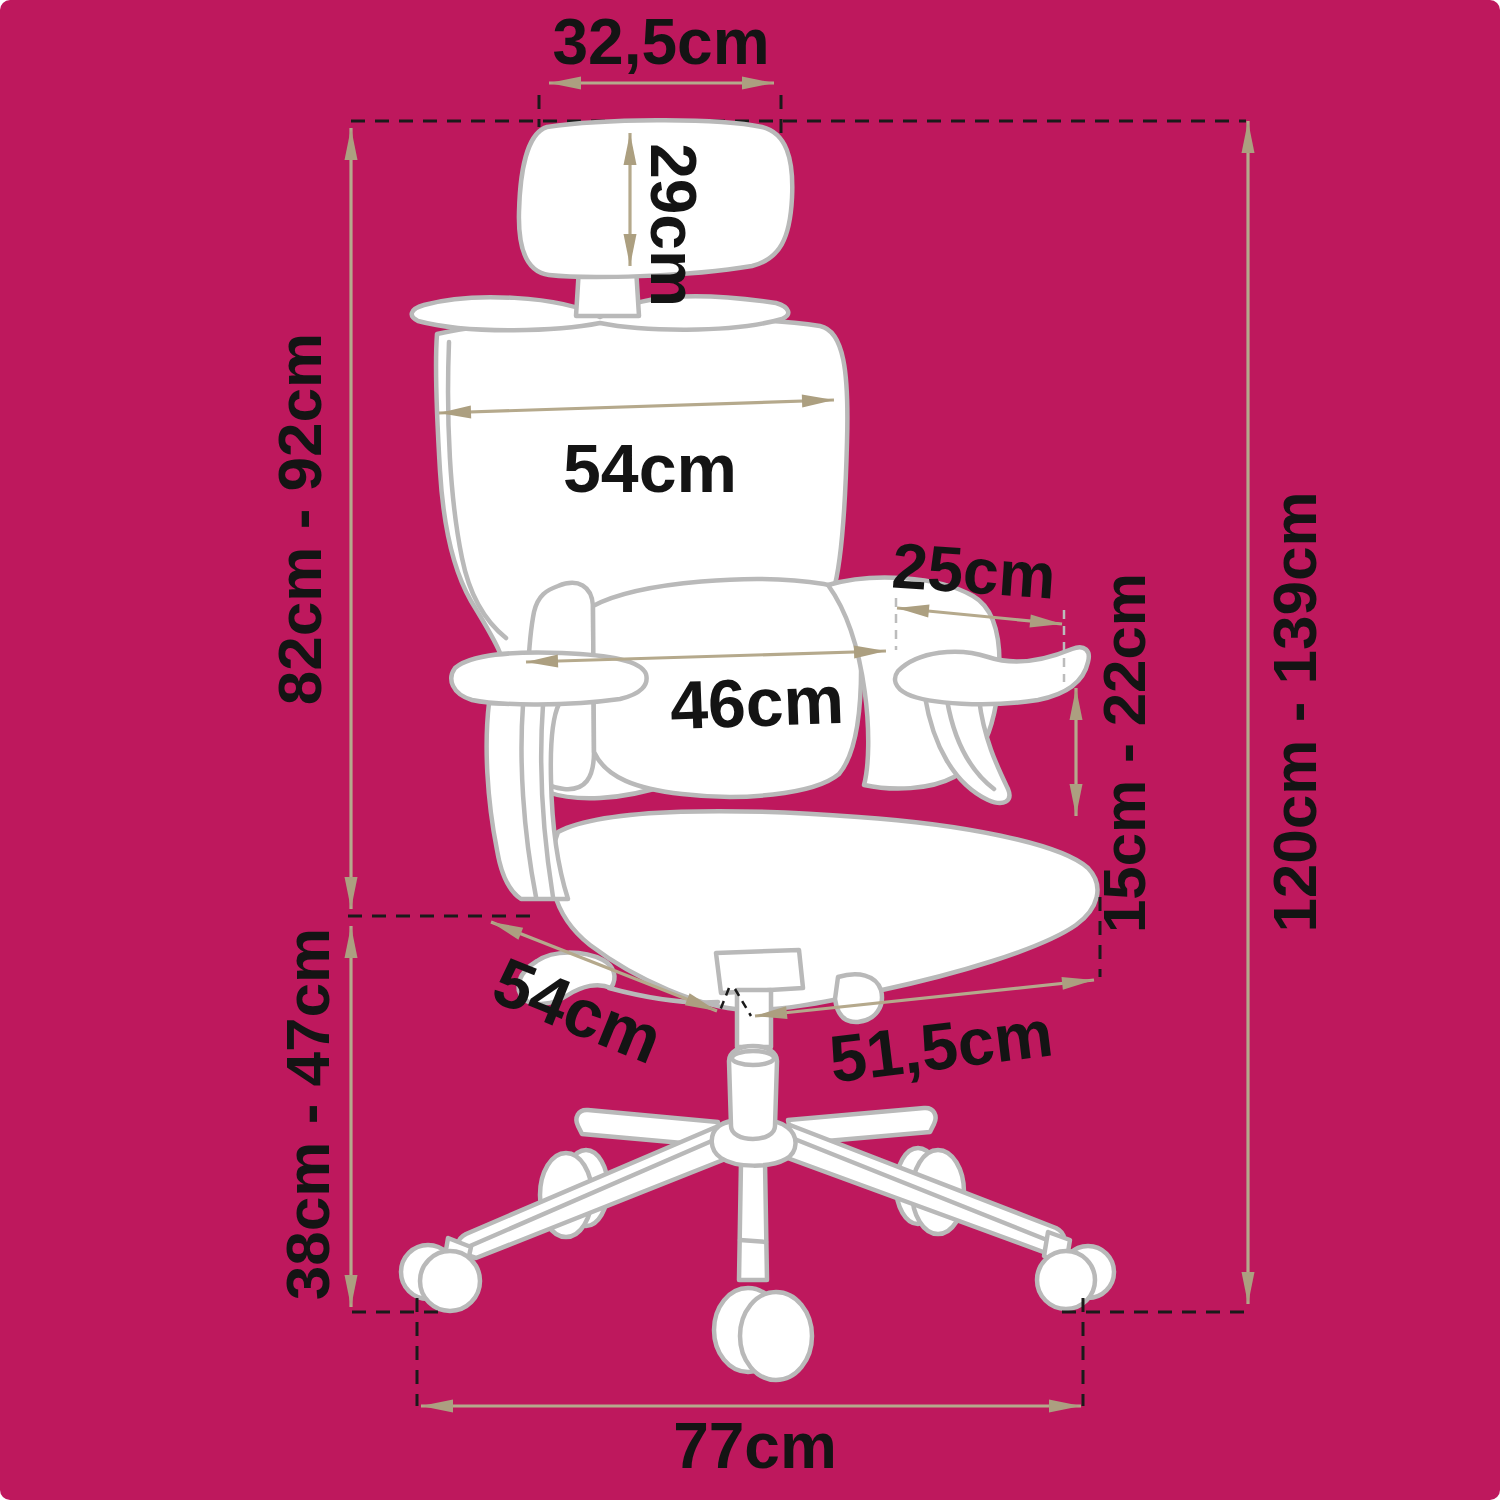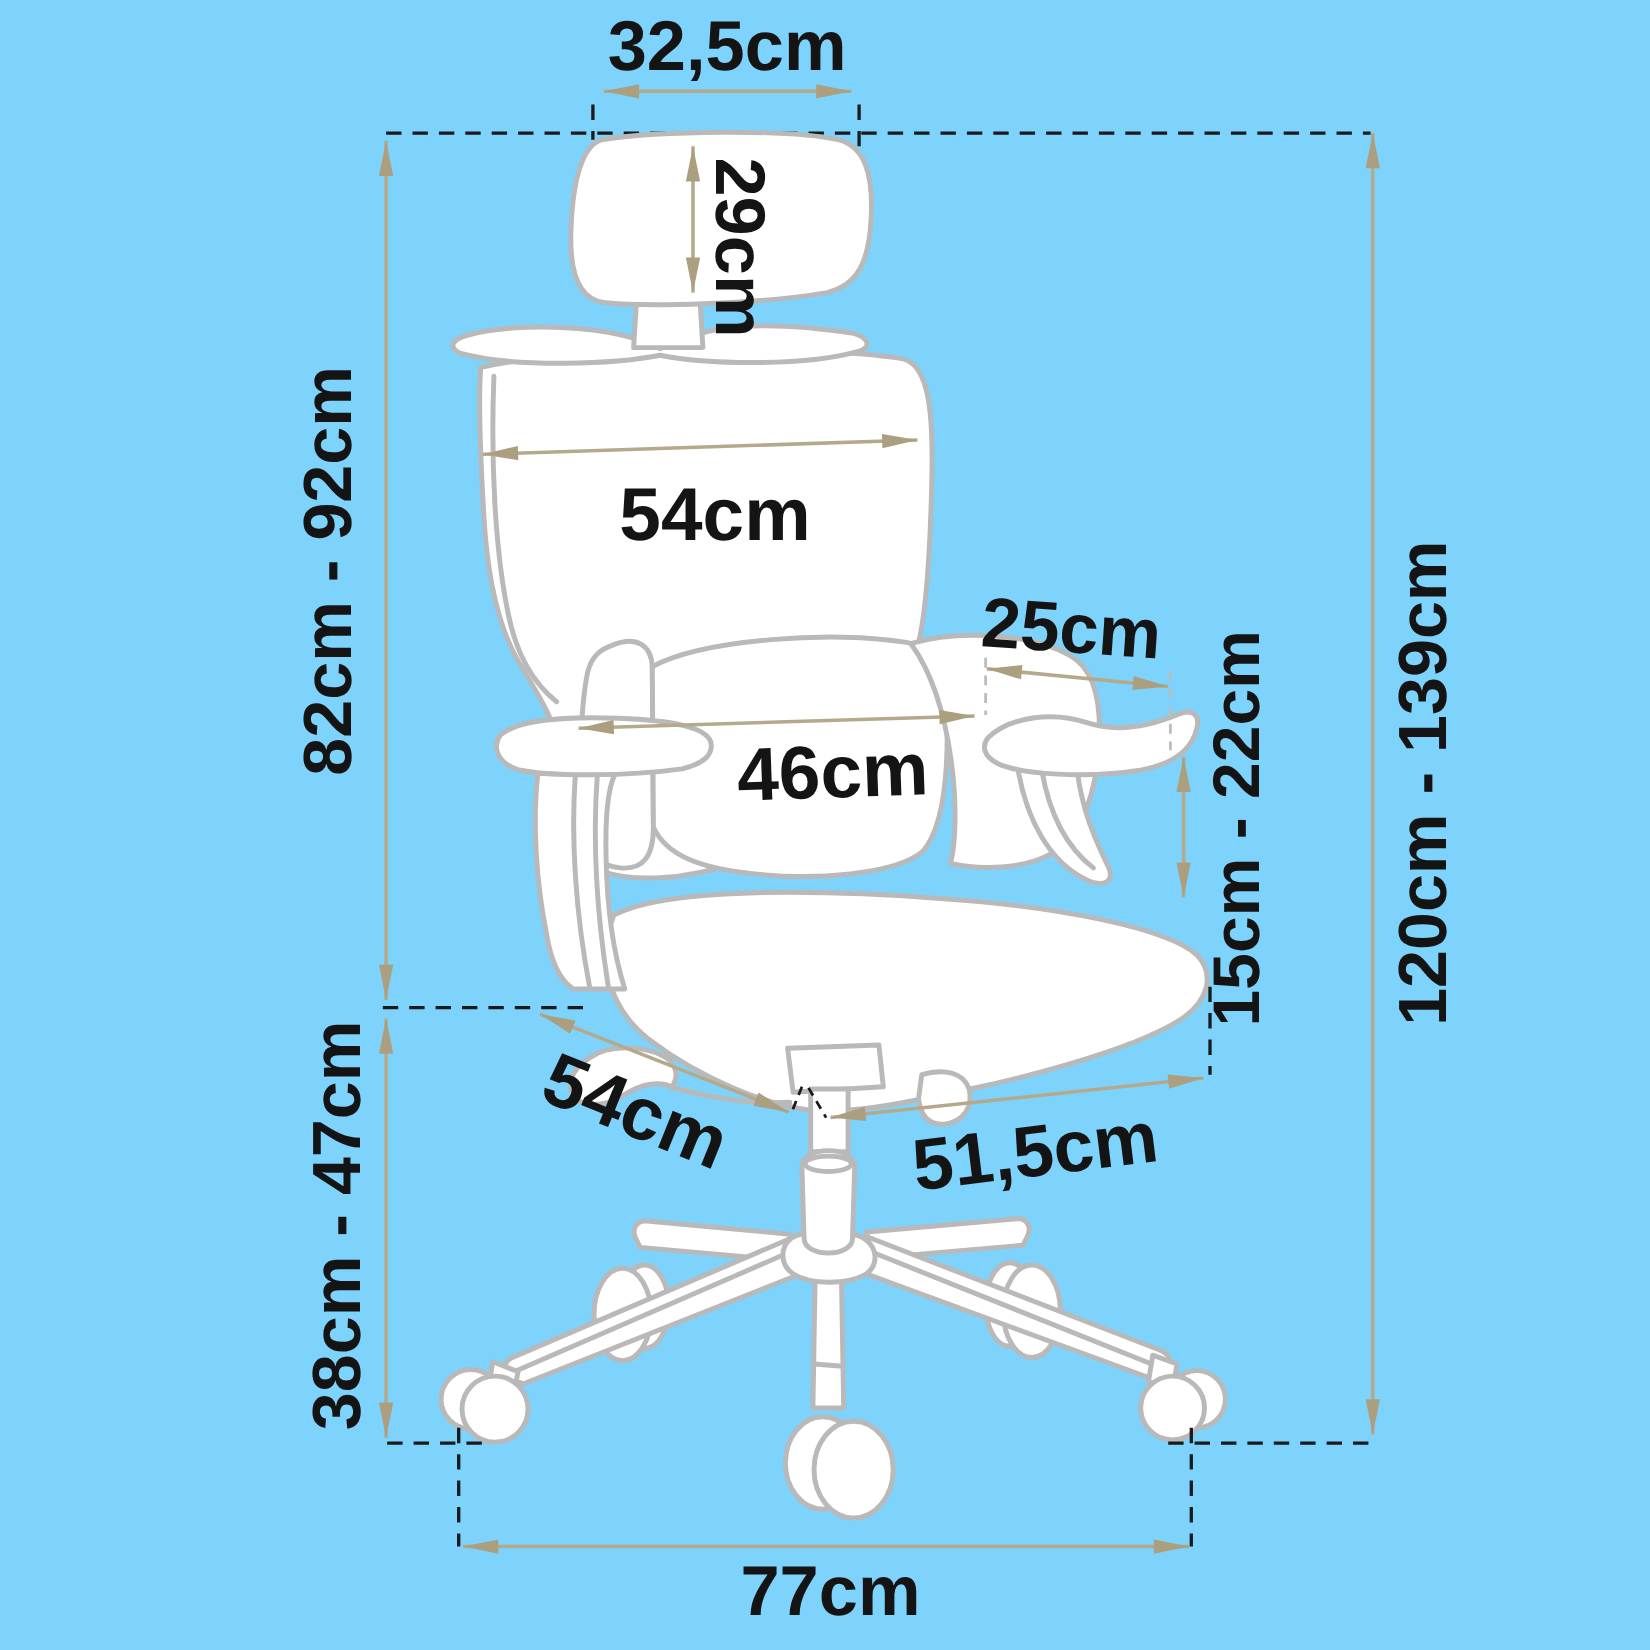--- a/index.html
+++ b/index.html
@@ -1,17 +1,17 @@
 <!DOCTYPE html>
 <html><head>
 <meta charset="utf-8">
 <style>
   html,body{margin:0;padding:0;background:#ffffff;}
-  .stage{position:relative;width:1500px;height:1500px;background:#7dd3fc;overflow:hidden;
-         font-family:"Liberation Sans", sans-serif;}
+  .stage{position:relative;width:1500px;height:1500px;background:#be185d;overflow:hidden;
+         font-family:"Liberation Sans", sans-serif;border-radius:10px;}
   svg{position:absolute;left:0;top:0;}
   .dim-text{font-family:"Liberation Sans", sans-serif;font-weight:bold;fill:#141414;}
 </style>
 </head>
 <body>
 
 <div class="stage">
 <svg width="1500" height="1500" viewBox="0 0 1500 1500">
   <defs>
     <marker id="ah" viewBox="0 0 34 18" refX="33" refY="9" markerWidth="34" markerHeight="18" orient="auto-start-reverse" markerUnits="userSpaceOnUse">

